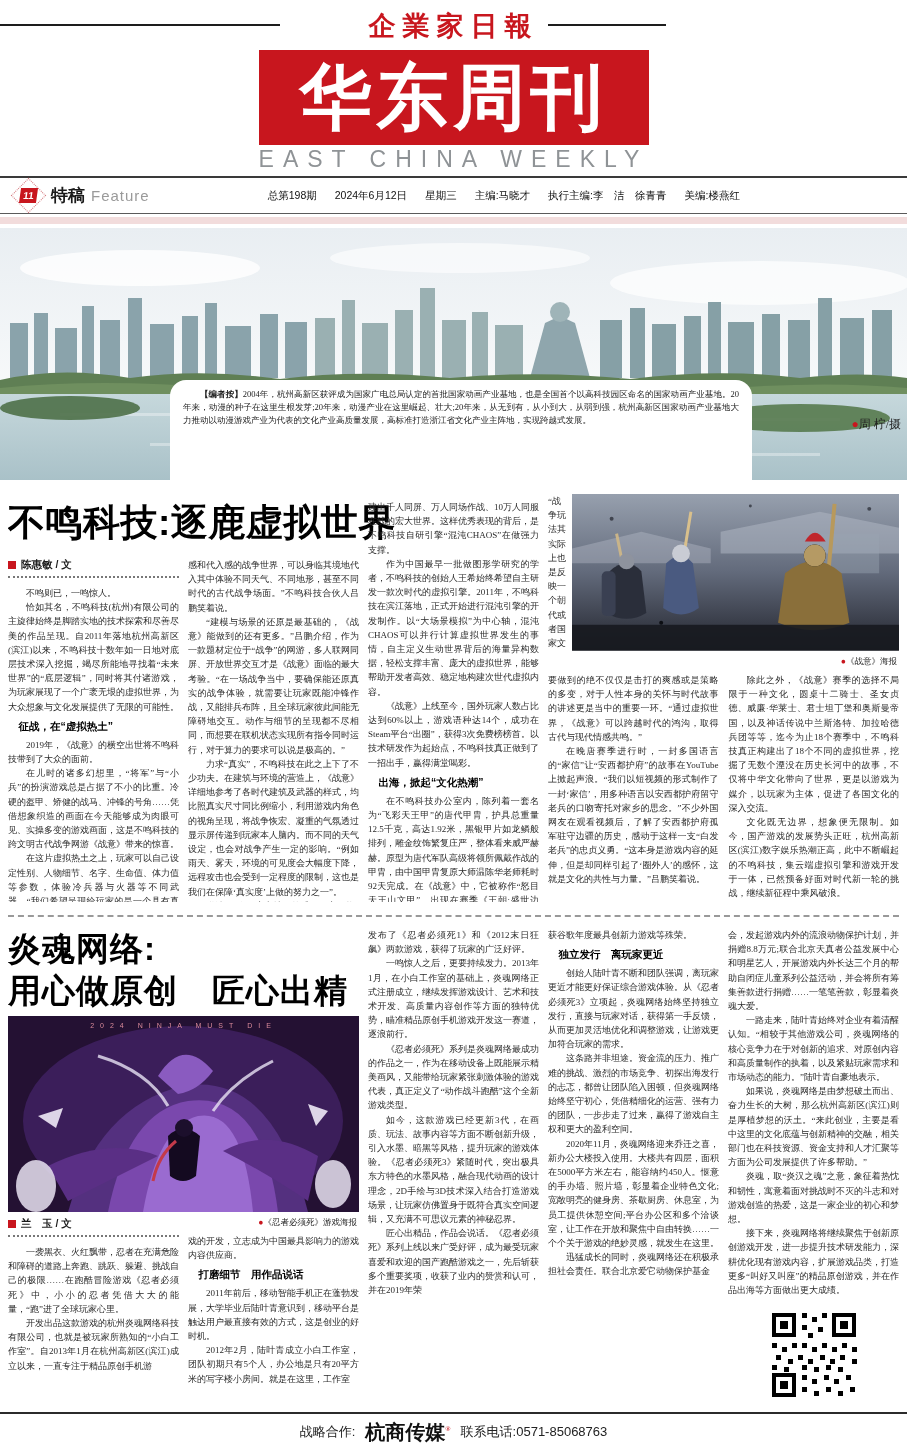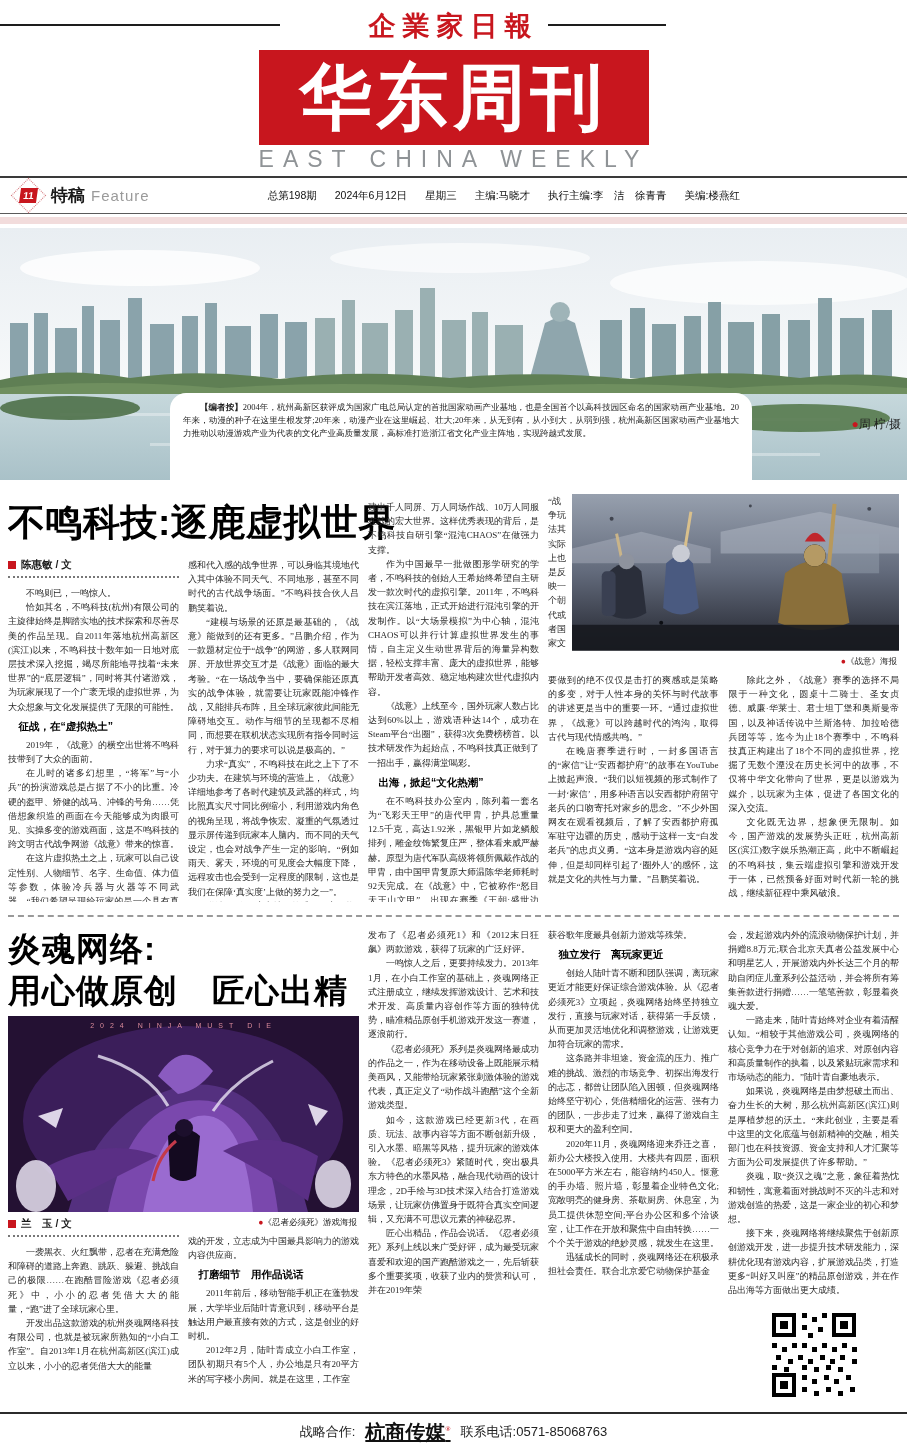--- a/index.html
+++ b/index.html
@@ -29,21 +29,21 @@
   .diamond-inner { transform:rotate(-45deg) skewX(-8deg); background:#c8161e; color:#fff; font-weight:bold;
                    font-size:10px; width:17px; height:15px; display:flex; align-items:center; justify-content:center; }
   .section-cn { font-size:17px; font-weight:900; margin-right:6px; }
   .section-en { font-size:15px; color:#9a9a9a; letter-spacing:1px; }
   .issue-info { margin-left:118px; display:flex; gap:18px; font-size:10.5px; color:#111; white-space:nowrap; }
   .pink-strip { height:7px; background:#f2dcdc; margin-top:3px; }
 
   
   .lead-photo { position:relative; height:252px; margin-top:4px; }
   .lead-photo svg { position:absolute; inset:0; }
-  .note-box { position:absolute; left:170px; top:165px; width:582px; height:100px; background:#fff;
+  .note-box { position:absolute; left:170px; top:152px; width:582px; height:100px; background:#fff;
               border-radius:16px 16px 0 0; padding:8px 13px 0; overflow:hidden; }
   .note-box p { font-size:8.5px; line-height:13px; text-align:justify; text-indent:2em; color:#222; }
   .note-box b { font-weight:900; }
   .photo-credit { position:absolute; right:6px; top:188px; font-size:12px; color:#222; }
   .red { color:#c8161e; }
 
   
   .content { padding:0 8px; }
   .headline { font-family:"Liberation Sans","DejaVu Sans",sans-serif; font-weight:900; color:#000; }
   .byline { display:flex; align-items:center; gap:5px; border-bottom:2px dotted #777; padding-bottom:4px;
@@ -76,21 +76,21 @@
   .poster2 { height:196px; position:relative; overflow:hidden; margin-top:2px; flex:none; background:#241133; }
   .poster2-top { position:absolute; top:6px; left:0; right:0; text-align:center; color:#d98a9a;
                  font-size:7px; letter-spacing:6px; font-family:"Liberation Sans",sans-serif; }
   .a2-left-cols { display:flex; gap:9px; flex:1; margin-top:5px; overflow:hidden; }
   .qr-wrap { margin:12px auto 0; width:110px; text-align:center; }
 
   
   .footer { margin-top:10px; border-top:2px solid #2b2b2b; border-bottom:2px solid #2b2b2b; height:40px;
             display:flex; align-items:center; justify-content:center; gap:10px; font-size:13px;
             font-family:"Liberation Sans","DejaVu Sans",sans-serif; color:#222; }
-  .brand { font-family:"Liberation Serif",serif; font-weight:900; font-size:20px; color:#111; position:relative;text-decoration:underline; }
+  .brand { font-family:"Liberation Serif",serif; font-weight:900; font-size:20px; color:#111; position:relative; }
   .brand sup { font-size:7px; color:#c8161e; }
 </style>
 </head>
 <body>
 
 <div class="page">
 
   <div class="masthead">
     <div class="flag-line left"></div>
     <div class="flag-line right"></div>
@@ -312,21 +312,21 @@
           </svg>
           <div class="poster2-top">2024 NINJA MUST DIE</div>
         </div>
         <div class="a2-left-cols">
           <div class="col body">
             <div class="byline">
               <span class="sq"></span>
               <span>兰　玉 / 文</span>
             </div>
             <p>一袭黑衣、火红飘带，忍者在充满危险和障碍的道路上奔跑、跳跃、躲避、挑战自己的极限……在跑酷冒险游戏《忍者必须死》中，小小的忍者凭借大大的能量，“跑”进了全球玩家心里。</p>
-            <p>开发出品这款游戏的杭州炎魂网络科技有限公司，也就是被玩家所熟知的“小白工作室”。自2013年1月在杭州高新区(滨江)成立以来，小小的忍者凭借大大的能量</p>
+            <p>开发出品这款游戏的杭州炎魂网络科技有限公司，也就是被玩家所熟知的“小白工作室”。自2013年1月在杭州高新区(滨江)成立以来，一直专注于精品原创手机游</p>
           </div>
           <div class="col body">
             <div class="caption" style="margin-top:0;">
               <span class="red">●</span><span>《忍者必须死》游戏海报</span>
             </div>
             <p class="cont">戏的开发，立志成为中国最具影响力的游戏内容供应商。</p>
             <h4>打磨细节　用作品说话</h4>
             <p>2011年前后，移动智能手机正在蓬勃发展，大学毕业后陆叶青意识到，移动平台是触达用户最直接有效的方式，这是创业的好时机。</p>
             <p>2012年2月，陆叶青成立小白工作室，团队初期只有5个人，办公地是只有20平方米的写字楼小房间。就是在这里，工作室</p>
           </div>

